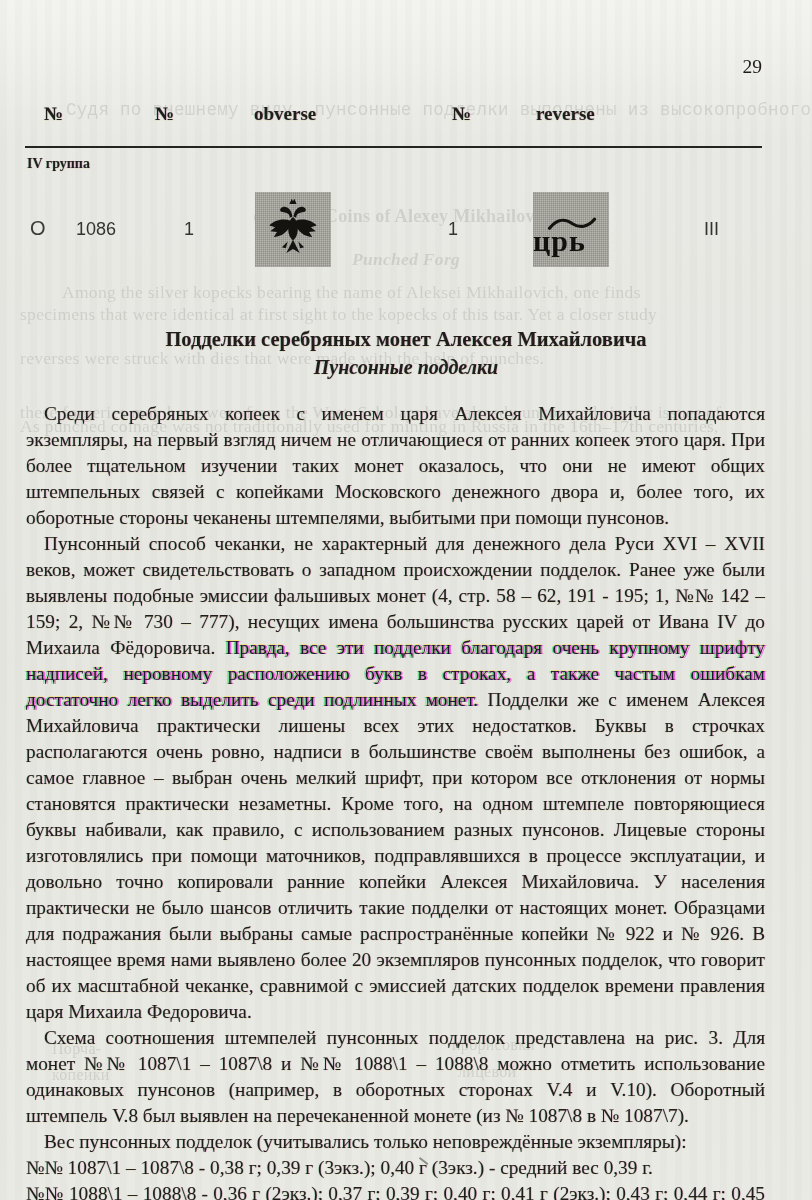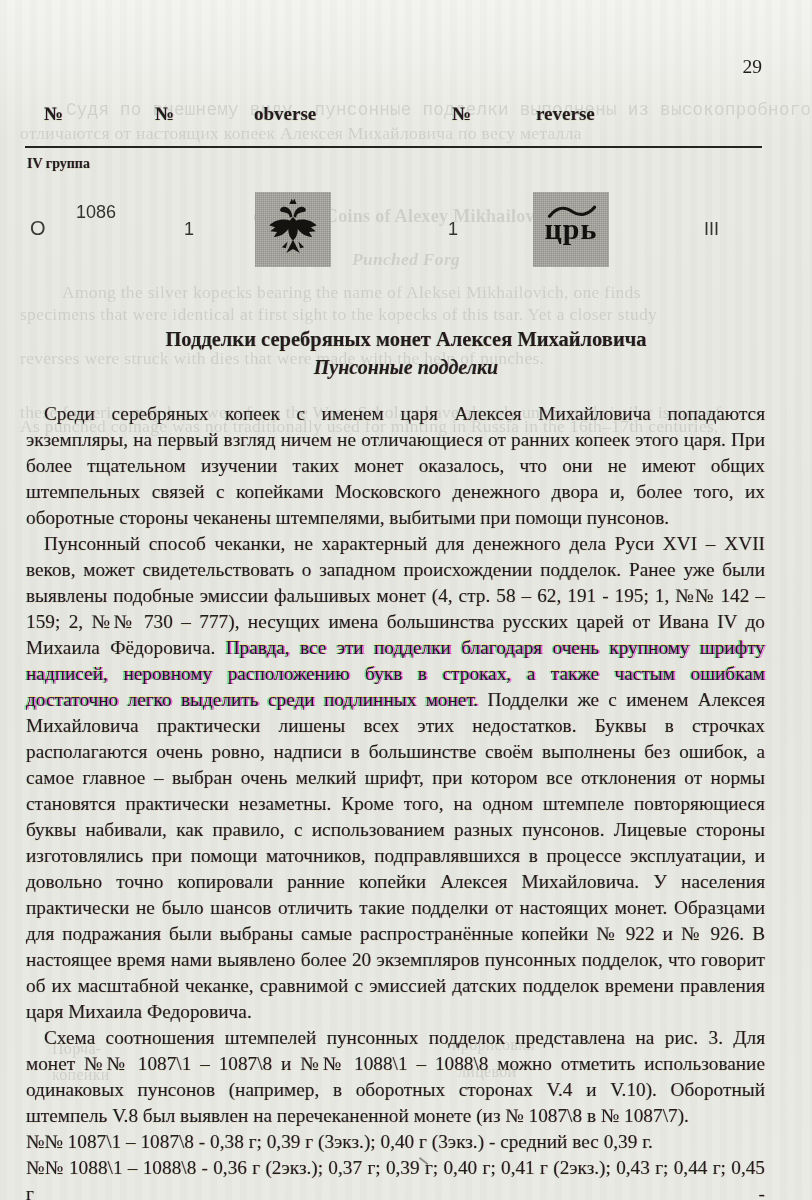--- a/index.html
+++ b/index.html
@@ -32,35 +32,35 @@
   .b14{left:458px; top:1063px; font-size:16px;text-align:center;}
   
   .fg{position:absolute; z-index:2;}
   .pageno{top:56px; right:50px; font-size:19.5px;}
   .th{top:103px; font-weight:bold; font-size:19px;}
   .th1{left:44px;} .th2{left:155px;} .th3{left:254px;} .th4{left:452px;} .th5{left:536px;}
   .rule{top:146px; left:25px; width:737px; height:0; border-top:2.2px solid #26241f;}
   .group{top:156px; left:27px; font-weight:bold; font-size:14px;text-align:right;}
   .sans{font-family:"Liberation Sans", sans-serif;}
   .cser{left:30px; top:217px; font-size:20px; color:#3a3a36;}
-  .cno{left:76px; top:202px; font-size:18px; color:#33332f;}
+  .cno{left:76px; top:219px; font-size:18px; color:#33332f;}
   .cd1{left:184px; top:219px; font-size:18px; color:#33332f;}
   .cd2{left:448px; top:219px; font-size:18px; color:#33332f;}
   .crar{left:704px; top:219px; font-size:18px; color:#33332f;}
   .coin{
     top:192px; width:76px; height:75px; background-color:#a5a49c;
     background-image:
       repeating-linear-gradient(0deg, rgba(255,255,255,.16) 0 1px, transparent 1px 2px),
       repeating-linear-gradient(90deg, rgba(0,0,0,.12) 0 1px, transparent 1px 2px);
     box-shadow: inset 0 0 0 1px #90windows8f88, inset 0 0 8px rgba(0,0,0,.12);
   }
   .coin-ob{left:255px;}
   .coin-rev{left:533px;}
   .coin svg{display:block; margin:4px auto 0;}
-  .legendwrap{position:relative; width:100%; height:100%; text-align:center;}
+  .legendwrap{position:relative; width:100%; height:100%; text-align:left;margin-top:12px;}
   .legend{
     position:absolute; left:0; right:0; top:22px; font-weight:bold; font-size:30px;
     line-height:1; color:#12110e; font-family:"Liberation Serif", serif; letter-spacing:1px;
   }
   .titlo{position:absolute; left:14px; top:8px;}
   .title{top:301px; left:0; width:100%; text-align:center; font-weight:bold; font-size:20.5px;margin-top:27px;}
   .subtitle{top:356px; left:0; width:100%; text-align:center; font-weight:bold; font-style:italic; font-size:20px;}
   .bodytext{top:401px; left:26px; width:739px; font-size:19.3px; line-height:26px;}
   .bodytext p{margin:0; text-align:justify;}
   .ind{text-indent:18px;font-family:Liberation Serif, serif;}
@@ -71,21 +71,20 @@
   .fr2{color:#1e1430; text-shadow: 1.6px 0 rgba(255,0,230,.55), -1.6px 0 rgba(0,215,70,.5), 0 -1.2px rgba(255,215,0,.45);}
   .penmark{position:absolute; z-index:2; left:418px; top:1160px; width:11px; height:2.4px;
     background:#6f6e68; transform:rotate(38deg); border-radius:2px; opacity:.75;}
 </style>
 </head>
 <body>
 
 <div class="page">
 
   <div class="bleed b1">Судя по внешнему виду, пунсонные подделки выполнены из высокопробного серебра и не</div>
-  <div class="bleed b2">отличаются от настоящих копеек Алексея Михайловича по весу металла</div>
   <div class="bleed b3 center">of Silver Coins of Alexey Mikhailovich</div>
   <div class="bleed b4 center">Punched Forg</div>
   <div class="bleed b5">Among the silver kopecks bearing the name of Aleksei Mikhailovich, one finds</div>
   <div class="bleed b6">specimens that were identical at first sight to the kopecks of this tsar. Yet a closer study</div>
   <div class="bleed b8">reverses were struck with dies that were made with the help of punches.</div>
   <div class="bleed b9">As punched coinage was not traditionally used for minting in Russia in the 16th–17th centuries,</div>
   <div class="bleed b10">these forgeries may have were from the West. Scholars have already uncovered similar issues of</div>
   <div class="bleed b11">Порча-</div>
   <div class="bleed b12">копейки</div>
   <div class="bleed b13">прорисовки</div>
@@ -135,19 +134,20 @@
 
   <span class="fg crar sans">III</span>
 
   <div class="fg title fr1">Подделки серебряных монет Алексея Михайловича</div>
   <div class="fg subtitle fr1">Пунсонные подделки</div>
 
   <div class="fg bodytext">
     <p class="ind fr1">Среди серебряных копеек с именем царя Алексея Михайловича попадаются экземпляры, на первый взгляд ничем не отличающиеся от ранних копеек этого царя. При более тщательном изучении таких монет оказалось, что они не имеют общих штемпельных связей с копейками Московского денежного двора и, более того, их оборотные стороны чеканены штемпелями, выбитыми при помощи пунсонов.</p>
     <p class="ind"><span class="fr1">Пунсонный способ чеканки, не характерный для денежного дела Руси XVI – XVII веков, может свидетельствовать о западном происхождении подделок. Ранее уже были выявлены подобные эмиссии фальшивых монет (4, стр. 58 – 62, 191 - 195;  1, №№ 142 – 159;  2, №№  730 – 777), несущих имена большинства русских царей от Ивана IV до Михаила Фёдоровича. </span><span class="fr2">Правда, все эти подделки благодаря очень крупному шрифту надписей, неровному расположению букв в строках, а также частым ошибкам достаточно легко выделить среди подлинных монет.</span><span class="fr1"> Подделки же с именем Алексея Михайловича практически лишены всех этих недостатков.  Буквы в строчках располагаются очень ровно, надписи в большинстве своём выполнены без ошибок, а самое главное – выбран очень мелкий шрифт, при котором все отклонения от нормы становятся практически незаметны. Кроме того, на одном штемпеле повторяющиеся буквы набивали, как правило, с использованием разных пунсонов. Лицевые стороны изготовлялись при помощи маточников, подправлявшихся в процессе эксплуатации, и довольно точно копировали ранние копейки Алексея Михайловича. У населения практически не было шансов отличить такие подделки от настоящих монет. Образцами для подражания были выбраны самые распространённые копейки №  922 и № 926. В настоящее время нами выявлено более 20 экземпляров пунсонных подделок, что говорит об их масштабной чеканке, сравнимой с эмиссией датских подделок времени правления царя Михаила Федоровича.</span></p>
     <p class="ind fr1">Схема соотношения штемпелей пунсонных подделок представлена на рис. 3.  Для монет №№ 1087\1 – 1087\8  и  №№ 1088\1 – 1088\8 можно отметить использование одинаковых пунсонов (например, в оборотных сторонах V.4 и V.10). Оборотный штемпель V.8 был выявлен на перечеканенной монете (из № 1087\8 в № 1087\7).</p>
+    <p class="ind fr1 wline">Вес пунсонных подделок (учитывались только неповреждённые экземпляры):</p>
     <p class="wline fr1">№№ 1087\1 – 1087\8   -   0,38 г; 0,39 г (3экз.); 0,40 г (3экз.)  -   средний вес 0,39 г.</p>
     <p class="wstretch fr1">№№ 1088\1 – 1088\8   -   0,36 г (2экз.); 0,37 г; 0,39 г; 0,40 г; 0,41 г (2экз.); 0,43 г; 0,44 г; 0,45 г -</p>
 
   </div>
 
   <div class="penmark"></div>
 </div>
 
 </body></html>

